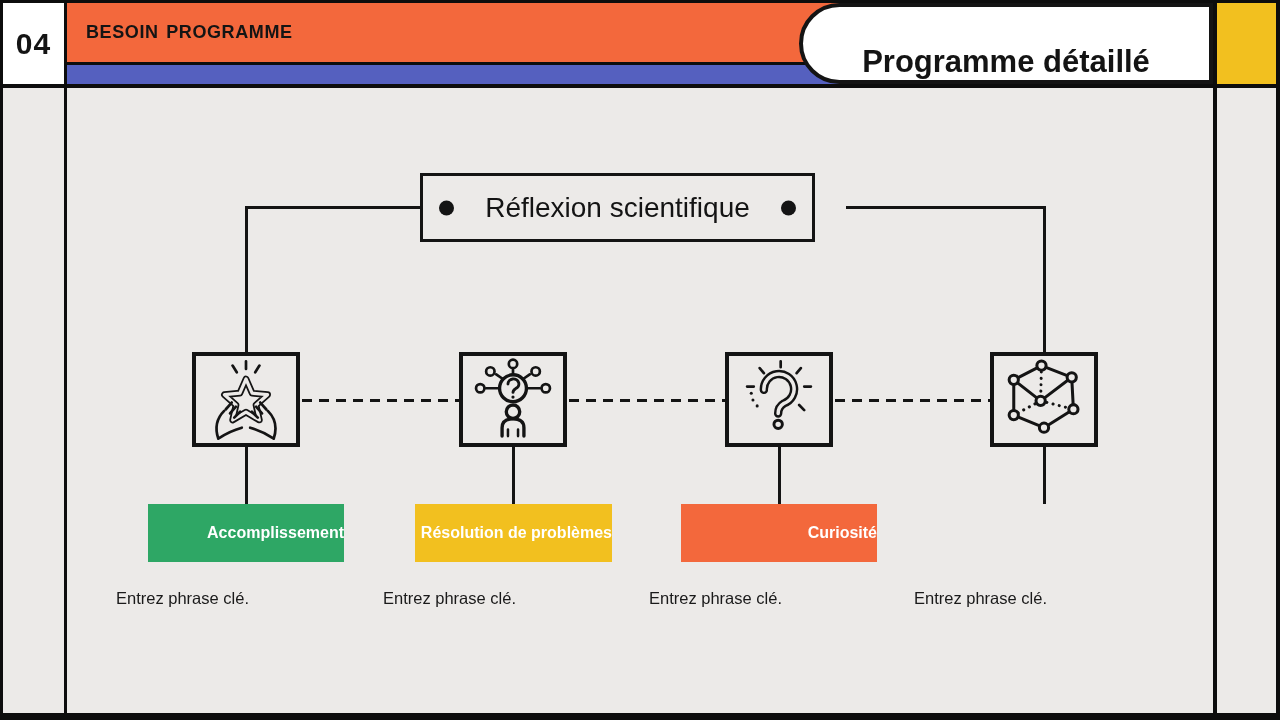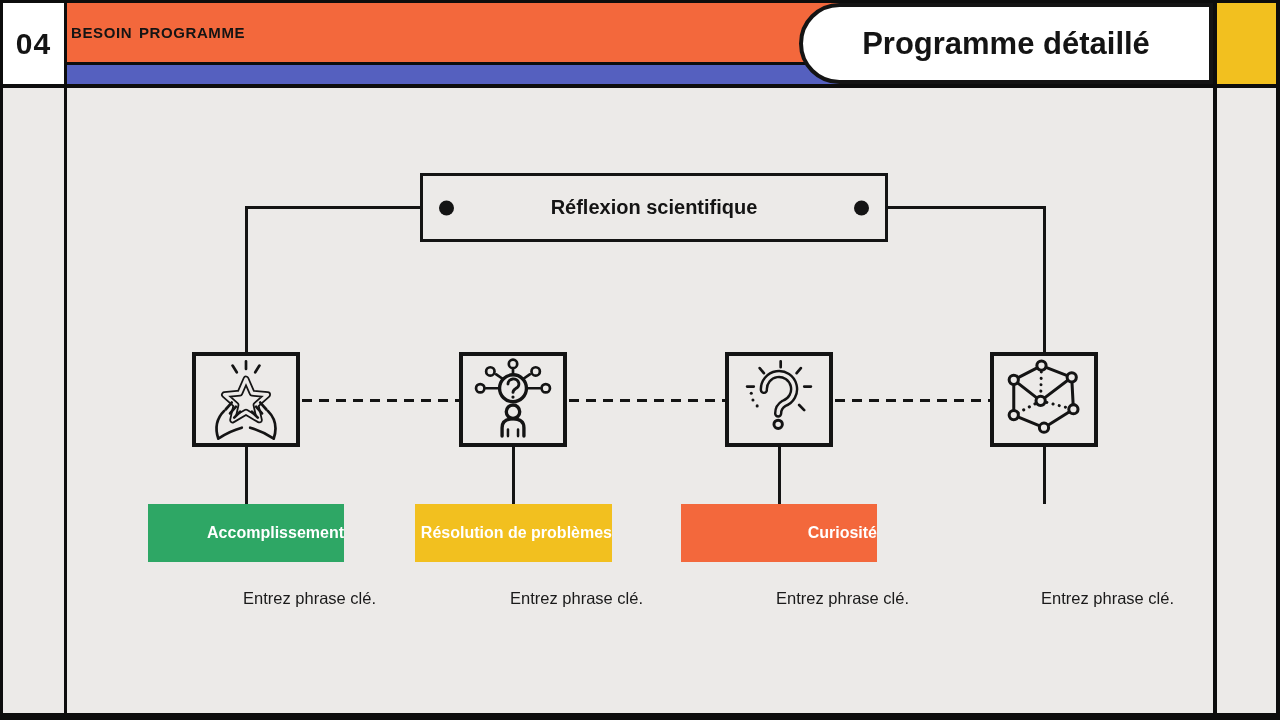--- a/index.html
+++ b/index.html
@@ -18,38 +18,38 @@
     font-family:"Liberation Sans","DejaVu Sans",sans-serif;
     color:var(--ink);
   }
   .abs{position:absolute}
 
   
   .box04{left:3px;top:3px;width:61px;height:81px;background:#fff;
          display:flex;align-items:center;justify-content:center;
          font-size:30px;font-weight:bold;letter-spacing:1px}
   .banner{left:67px;top:3px;width:1146px;height:59px;background:var(--orange);
-          display:flex;align-items:center;padding-left:4px;
-          font-size:15px;font-weight:bold;letter-spacing:.6px;word-spacing:2px}
+          display:flex;align-items:center;padding-left:19px;
+          font-size:18px;font-weight:bold;letter-spacing:.6px;word-spacing:2px}
   .bluestrip{left:67px;top:65px;width:1146px;height:19px;background:var(--blue)}
   .main{left:67px;top:88px;width:1146px;height:625px;background:var(--bg)}
   .stripL{left:3px;top:88px;width:61px;height:625px;background:var(--bg)}
   .stripR{left:1217px;top:88px;width:59px;height:625px;background:var(--bg)}
   .yellowbox{left:1217px;top:3px;width:59px;height:81px;background:var(--yellow)}
   .pill{left:799px;top:3px;width:414px;height:81px;background:#fff;
         border:4px solid var(--ink);border-radius:42px 0 0 42px;z-index:6;
-        display:flex;align-items:center;justify-content:center;
+        display:flex;align-items:flex-end;justify-content:center;
         font-size:31px;font-weight:bold}
 
   
   .diagram{left:0;top:0;width:1280px;height:720px;z-index:3;pointer-events:none}
   .diagram *{pointer-events:auto}
-  .rootbox{left:420px;top:173px;width:468px;height:69px;background:var(--bg);
+  .rootbox{left:420px;top:173px;width:395px;height:69px;background:var(--bg);
            border:3px solid var(--ink);display:flex;align-items:center;justify-content:center;
-           font-size:20px;font-weight:bold}
+           font-size:28px;font-weight:normal}
   .dot{position:absolute;top:50%;width:15px;height:15px;border-radius:50%;
        background:var(--ink);transform:translateY(-50%)}
   .dot.l{left:16px}.dot.r{right:16px}
 
   .line{background:var(--ink)}
   .hl{left:245px;top:206px;width:200px;height:3px}
   .vl{left:245px;top:206px;width:3px;height:146px}
   .hr{left:846px;top:206px;width:200px;height:3px}
   .vr{left:1043px;top:206px;width:3px;height:146px}
   .dash{top:399px;height:3px;
@@ -63,21 +63,21 @@
   .i1{left:192px}.i2{left:459px}.i3{left:725px}.i4{left:990px}
   .iconbox svg{display:block}
 
   .nlabel{top:504px;height:58px;display:flex;align-items:center;justify-content:flex-end;
           color:#fff;font-size:16px;font-weight:bold;white-space:nowrap}
   .l1{left:148px;width:196px;background:var(--green)}
   .l2{left:415px;width:197px;background:var(--yellow)}
   .l3{left:681px;width:196px;background:var(--orange)}
   .l4{left:947px;width:196px;background:var(--blue)}
 
-  .caption{top:589px;width:260px;text-align:right;font-size:16.5px;color:#1a1a1a}
+  .caption{top:589px;width:260px;text-align:left;font-size:16.5px;color:#1a1a1a}
   .c1{left:116px}.c2{left:383px}.c3{left:649px}.c4{left:914px}
 
   svg .st{stroke:var(--ink);fill:none;stroke-linecap:round;stroke-linejoin:round}
   svg .hollow{stroke:var(--bg)}
   svg .nodefill{fill:var(--bg)}
 </style>
 </head>
 <body>
 
 <div class="abs box04">04</div>

